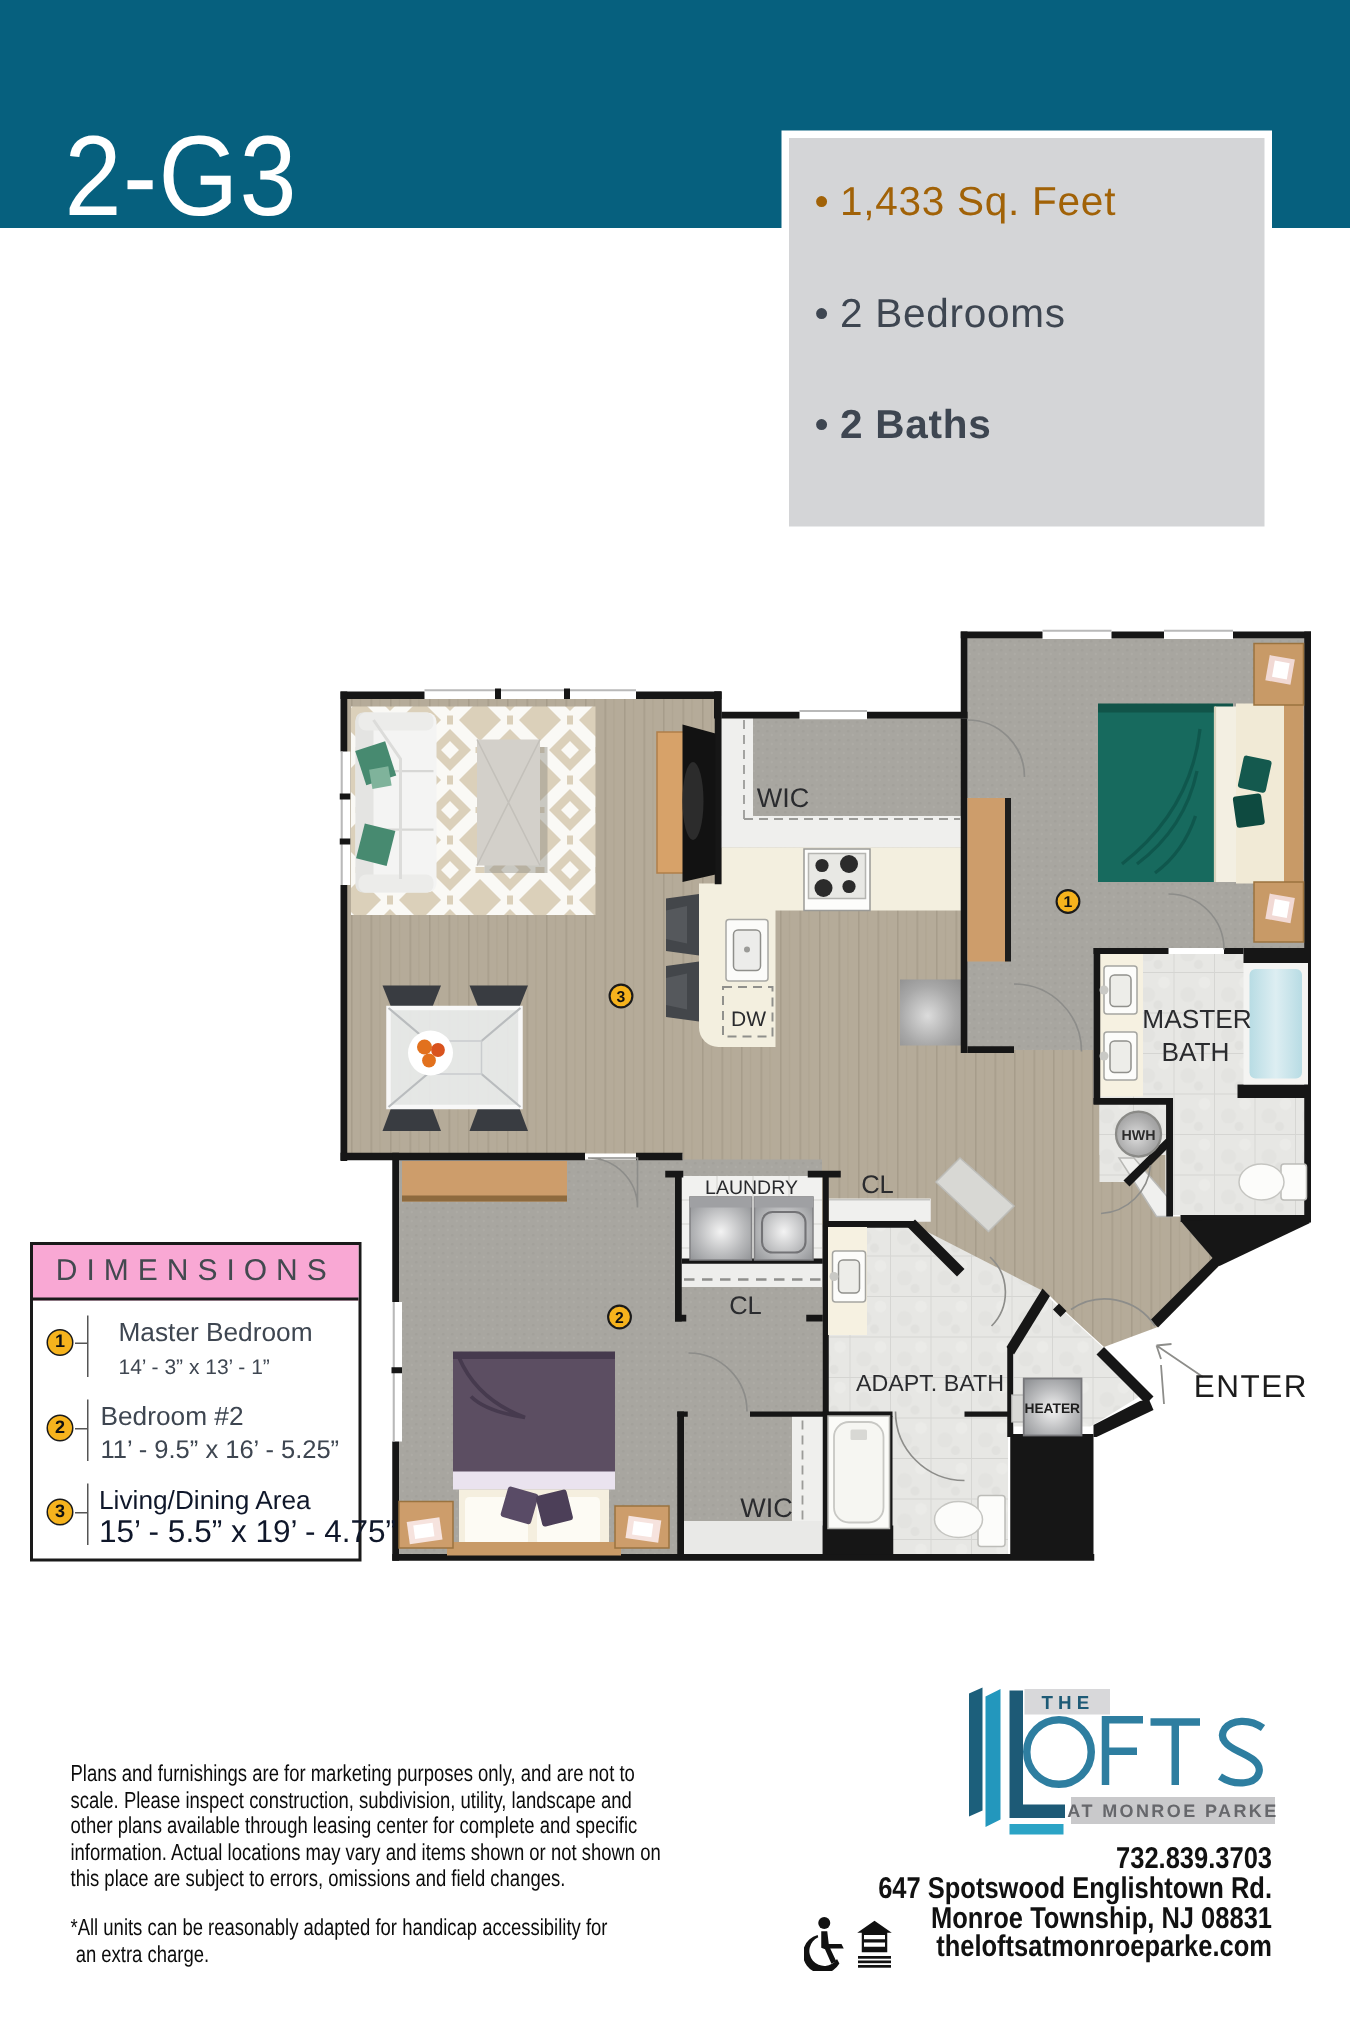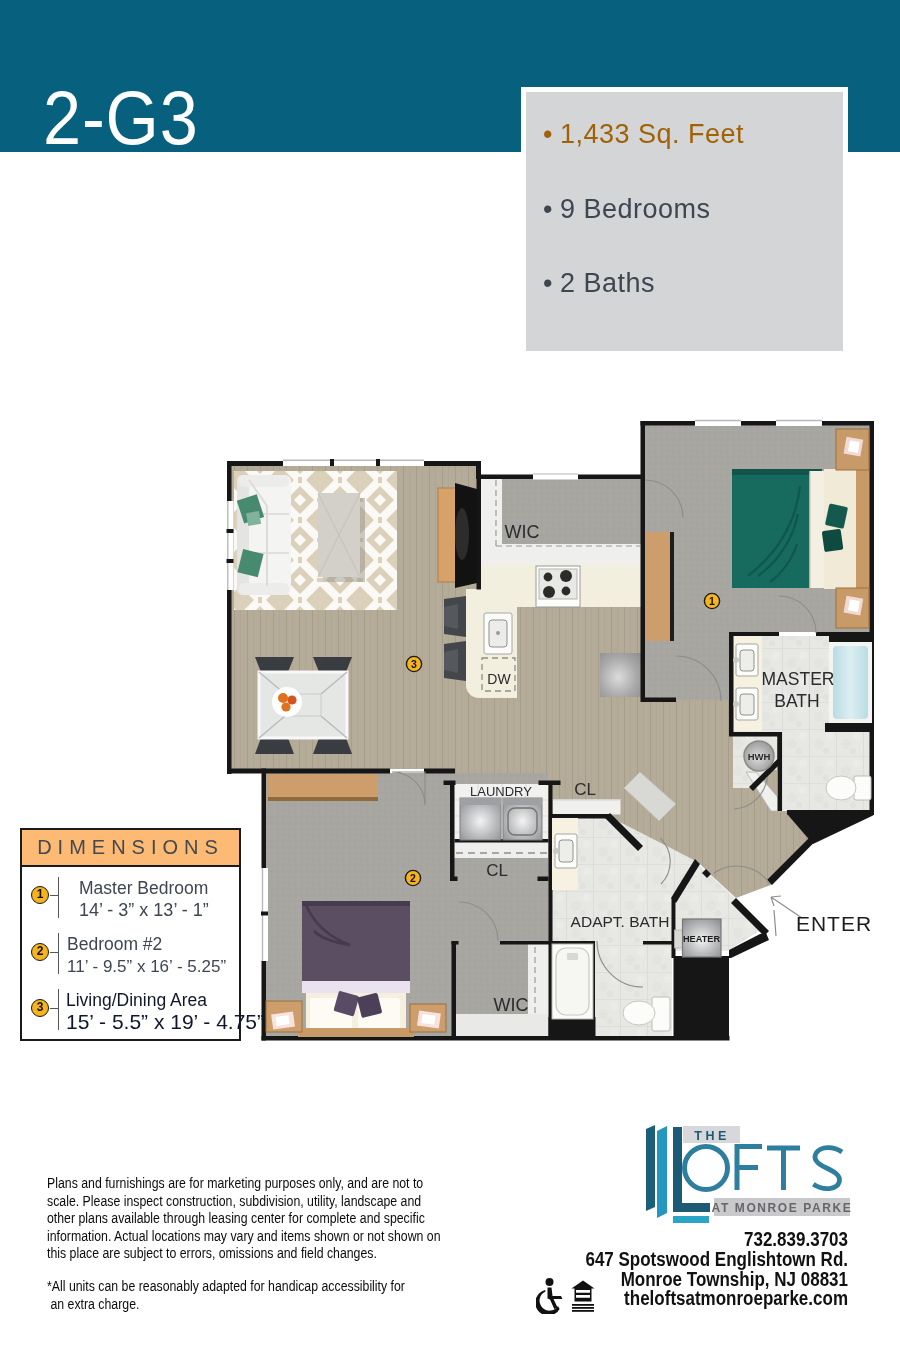--- a/index.html
+++ b/index.html
@@ -14,23 +14,23 @@
 <div class="abs" style="left:0;top:0;width:900px;height:152px;background:#06607e;"></div>
 
 <div class="abs" style="left:43px;top:74px;color:#ffffff;font-size:76px;font-weight:400;letter-spacing:1px;transform:scaleX(0.9);transform-origin:left top;">2-G3</div>
 
 <div class="abs" style="left:521px;top:87px;width:327px;height:269px;background:#ffffff;"></div>
 
 <div class="abs" style="left:526px;top:92px;width:317px;height:259px;background:#d4d5d7;"></div>
 
 <div class="abs" style="left:543px;top:119px;width:300px;color:#a16207;font-size:27px;">•&nbsp;<span style="letter-spacing:0.5px;">1,433 Sq. Feet</span></div>
 
-<div class="abs" style="left:543px;top:194px;width:300px;color:#3e4651;font-size:27px;">•&nbsp;<span style="letter-spacing:0.5px;">9 Bedrooms</span></div>
-
-<div class="abs" style="left:543px;top:268px;width:300px;color:#3e4651;font-size:27px;">•&nbsp;<span style="letter-spacing:0.5px;">2 Baths</span></div>
+<div class="abs" style="left:543px;top:194px;width:300px;color:#3e4651;font-size:27px;">•&nbsp;<span style="letter-spacing:0.5px;">2 Bedrooms</span></div>
+
+<div class="abs" style="left:543px;top:268px;width:300px;color:#3e4651;font-size:27px;">•&nbsp;<span style="letter-spacing:0.5px;font-weight:bold;">2 Baths</span></div>
 
 <svg class="abs" style="left:0;top:0;" width="900" height="1350" viewBox="0 0 900 1350">
 <defs>
   <pattern id="wood" width="13" height="900" patternUnits="userSpaceOnUse">
     <rect width="13" height="900" fill="#b5ab99"></rect>
     <rect x="0" width="1" height="900" fill="#a79d8b"></rect>
     <rect x="6" width="0.7" height="900" fill="#aea491"></rect>
   </pattern>
   <pattern id="carpet" width="6" height="6" patternUnits="userSpaceOnUse">
     <rect width="6" height="6" fill="#a8a6a0"></rect>
@@ -516,26 +516,26 @@
       </g>
 
 <g>
         <circle cx="414" cy="664" r="7.6" fill="#f6b31d" stroke="#1a1a1a" stroke-width="1.4"></circle>
 <text x="414" y="667.8" font-size="10.5" font-weight="bold" fill="#111" text-anchor="middle" font-family="Liberation Sans, sans-serif">3</text>
       </g>
 </svg>
 
 <div class="abs" style="left:20px;top:828px;width:221px;height:213px;background:#ffffff;border:2px solid #1a1a1a;box-sizing:border-box;"></div>
 
-<div class="abs" style="left:22px;top:830px;width:217px;height:37px;background:#fdba74;border-bottom:2px solid #1a1a1a;box-sizing:border-box;color:#43494f;font-size:20px;letter-spacing:6px;text-align:center;line-height:35px;">DIMENSIONS</div>
+<div class="abs" style="left:22px;top:830px;width:217px;height:37px;background:#f9a8d4;border-bottom:2px solid #1a1a1a;box-sizing:border-box;color:#43494f;font-size:20px;letter-spacing:6px;text-align:center;line-height:35px;">DIMENSIONS</div>
 
 <div class="abs" style="left:31px;top:886px;width:18px;height:18px;border-radius:50%;background:#f6b31d;border:1.6px solid #1a1a1a;box-sizing:border-box;text-align:center;font-size:12px;font-weight:bold;line-height:15px;color:#111;">1</div>
 <div class="abs" style="left:50px;top:894.5px;width:8px;height:0;border-top:1.4px solid #555;"></div>
 <div class="abs" style="left:57.5px;top:877px;width:1.4px;height:41px;background:#555;"></div>
-<div class="abs" style="left:79px;top:877px;color:#3e4651;font-size:17.5px;line-height:22px;">Master Bedroom<br><span style="font-size:18px;">14’ - 3” x 13’ - 1”</span></div>
+<div class="abs" style="left:79px;top:877px;color:#3e4651;font-size:17.5px;line-height:22px;">Master Bedroom<br><span style="font-size:14px;">14’ - 3” x 13’ - 1”</span></div>
 
 <div class="abs" style="left:31px;top:943px;width:18px;height:18px;border-radius:50%;background:#f6b31d;border:1.6px solid #1a1a1a;box-sizing:border-box;text-align:center;font-size:12px;font-weight:bold;line-height:15px;color:#111;">2</div>
 <div class="abs" style="left:50px;top:951.5px;width:8px;height:0;border-top:1.4px solid #555;"></div>
 <div class="abs" style="left:57.5px;top:933px;width:1.4px;height:41px;background:#555;"></div>
 <div class="abs" style="left:67px;top:933px;color:#3e4651;font-size:17.5px;line-height:22px;">Bedroom #2<br><span style="font-size:17px;">11’ - 9.5” x 16’ - 5.25”</span></div>
 
 <div class="abs" style="left:31px;top:999px;width:18px;height:18px;border-radius:50%;background:#f6b31d;border:1.6px solid #1a1a1a;box-sizing:border-box;text-align:center;font-size:12px;font-weight:bold;line-height:15px;color:#111;">3</div>
 <div class="abs" style="left:50px;top:1007.5px;width:8px;height:0;border-top:1.4px solid #555;"></div>
 <div class="abs" style="left:57.5px;top:989px;width:1.4px;height:41px;background:#555;"></div>
 <div class="abs" style="left:66px;top:989px;color:#0f172a;font-size:17.5px;line-height:22px;">Living/Dining Area<br><span style="font-size:21px;">15’ - 5.5” x 19’ - 4.75”</span></div>

